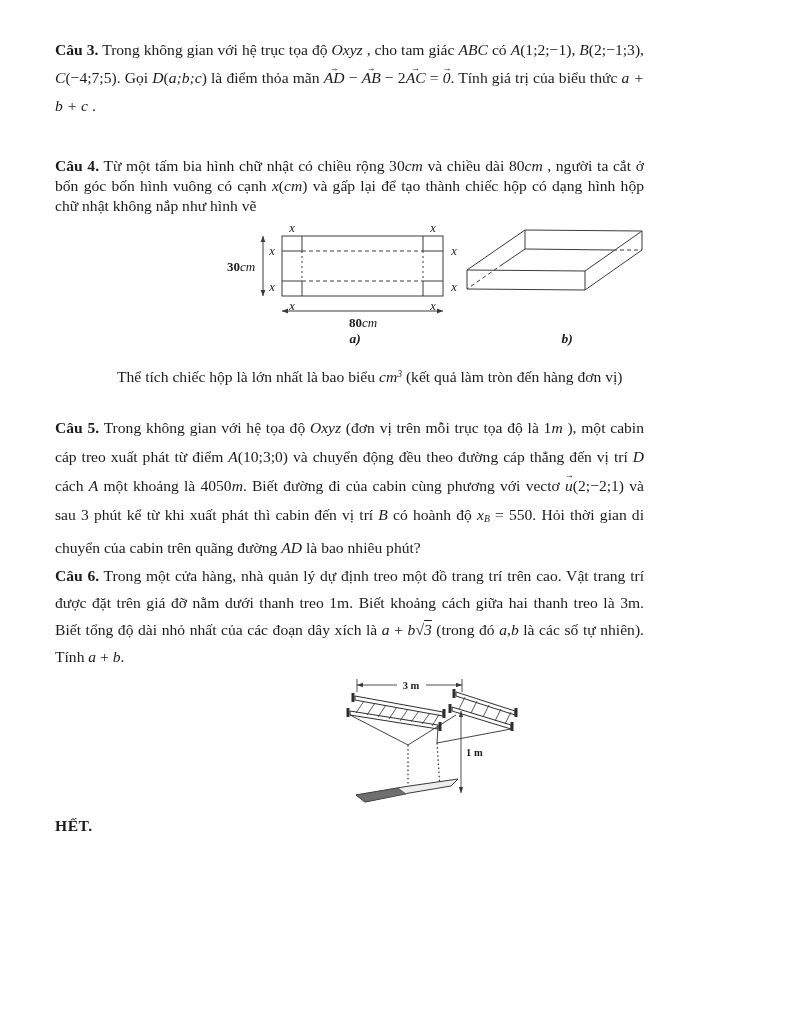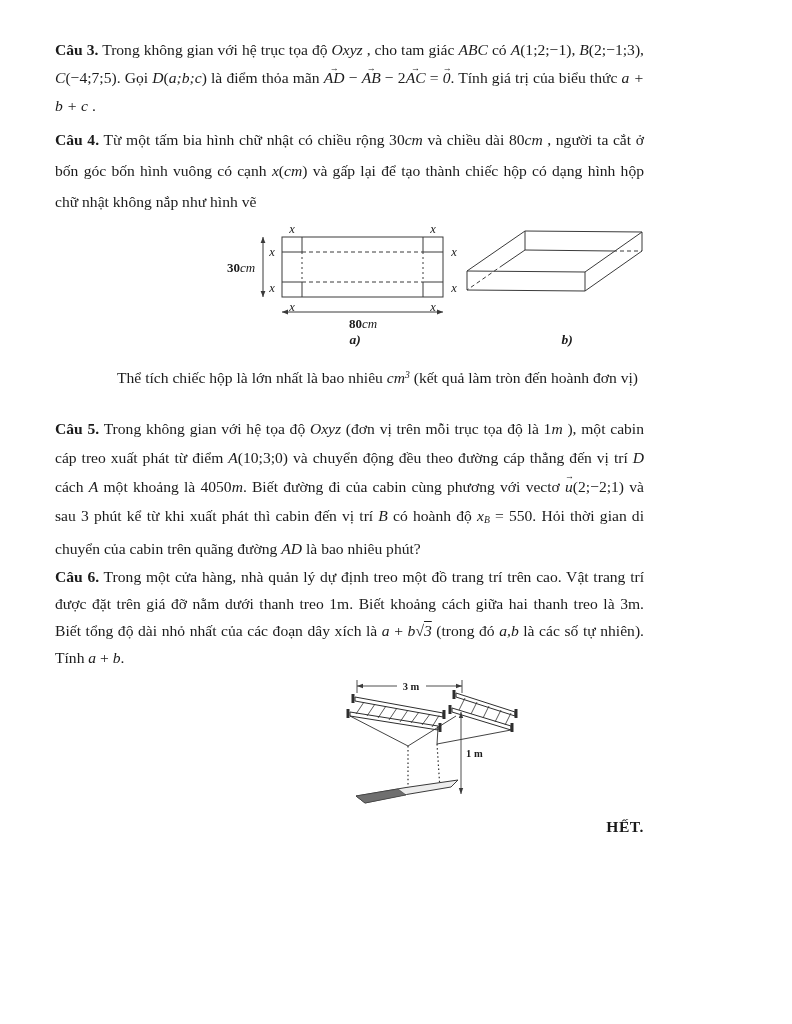--- a/index.html
+++ b/index.html
@@ -5,21 +5,21 @@
   html,body{margin:0;padding:0;background:#e9e9e9;}
   body{width:792px;height:1024px;background:#ffffff;overflow:hidden;}
   .page{
     box-sizing:border-box;width:677px;height:1024px;
     padding:36px 33px 0 55px;
     font-family:"Liberation Serif","DejaVu Serif",serif;
     font-size:15.6px;color:#1b1b1b;background:#ffffff;
   }
   p.q{margin:0;text-align:justify;}
   #q3{line-height:28px;}
-  #q4{margin-top:4px;line-height:31px;}
+  #q4{margin-top:36px;line-height:20px;}
   #volume-note{margin-top:16px;line-height:24px;text-indent:62px;text-align:left;}
   #q5{margin-top:24px;line-height:29px;}
   #q6{line-height:27px;}
   .run-b{font-weight:bold;}
   .run-i{font-style:italic;}
   .run-ov{text-decoration:overline;}
   .run-sup{font-size:0.62em;vertical-align:0.5em;font-style:italic;}
   .run-sub{font-size:0.62em;vertical-align:-0.25em;font-style:italic;}
   .run-vec{font-style:italic;position:relative;display:inline-block;line-height:1;}
   .run-vec::before{
@@ -30,21 +30,21 @@
   #fig1{margin:5px 0 0 160px;}
   #fig2{margin:6px 0 0 285px;font-weight:bold;}
   svg{display:block;}
   svg text{font-family:"Liberation Serif","DejaVu Serif",serif;fill:#1b1b1b;}
   .math-label{font-style:italic;font-size:12.5px;}
   .dim-label{font-size:13px;}
   .dim-num{font-weight:bold;}
   .dim-unit{font-style:italic;}
   .caption{font-size:13.5px;font-style:italic;font-weight:bold;}
   .fig2-label{font-size:10.5px;}
-  #end-marker{margin-top:12px;text-align:right;font-weight:bold;letter-spacing:0.5px;}
+  #end-marker{margin-top:12px;text-align:left;font-weight:bold;letter-spacing:0.5px;}
 </style>
 </head>
 <body>
 
 <div class="page">
 
   <p class="q" id="q3"><span class="run-b">Câu 3.</span><span class=""> Trong không gian với hệ trục tọa độ </span><span class="run-i">Oxyz</span><span class=""> , cho tam giác </span><span class="run-i">ABC</span><span class=""> có </span><span class="run-i">A</span><span class="">(1;2;−1)</span><span class="">, </span><span class="run-i">B</span><span class="">(2;−1;3)</span><span class="">, </span><span class="run-i">C</span><span class="">(−4;7;5)</span><span class="">. Gọi </span><span class="run-i">D</span><span class="">(</span><span class="run-i">a;b;c</span><span class="">)</span><span class=""> là điểm thỏa mãn </span><span class="run-vec">AD</span><span class=""> − </span><span class="run-vec">AB</span><span class=""> − 2</span><span class="run-vec">AC</span><span class=""> = </span><span class="run-vec">0</span><span class="">. Tính giá trị của biểu thức </span><span class="run-i">a + b + c</span><span class=""> .</span></p>
 
   <p class="q" id="q4"><span class="run-b">Câu 4.</span><span class=""> Từ một tấm bia hình chữ nhật có chiều rộng 30</span><span class="run-i">cm</span><span class=""> và chiều dài 80</span><span class="run-i">cm</span><span class=""> , người ta cắt ở bốn góc bốn hình vuông có cạnh </span><span class="run-i">x</span><span class="">(</span><span class="run-i">cm</span><span class="">)</span><span class=""> và gấp lại để tạo thành chiếc hộp có dạng hình hộp chữ nhật không nắp như hình vẽ</span></p>
 
@@ -111,21 +111,21 @@
         <line x1="310" y1="28" x2="288" y2="43"></line>
         <g stroke-dasharray="4,3">
           <line x1="398" y1="29" x2="427" y2="29"></line>
           <line x1="288" y1="43" x2="252" y2="68"></line>
         </g>
       </g>
       <text class="caption" x="352" y="122" text-anchor="middle">b)</text>
     </svg>
   </div>
 
-  <p class="q" id="volume-note"><span class="">Thể tích chiếc hộp là lớn nhất là bao nhiêu </span><span class="run-i">cm</span><span class="run-sup">3</span><span class=""> (kết quả làm tròn đến hoành đơn vị)</span></p>
+  <p class="q" id="volume-note"><span class="">Thể tích chiếc hộp là lớn nhất là bao biểu </span><span class="run-i">cm</span><span class="run-sup">3</span><span class=""> (kết quả làm tròn đến hàng đơn vị)</span></p>
 
   <p class="q" id="q5"><span class="run-b">Câu 5.</span><span class=""> Trong không gian với hệ tọa độ </span><span class="run-i">Oxyz</span><span class=""> (đơn vị trên mỗi trục tọa độ là 1</span><span class="run-i">m</span><span class=""> ), một cabin cáp treo xuất phát từ điểm </span><span class="run-i">A</span><span class="">(10;3;0)</span><span class=""> và chuyển động đều theo đường cáp thẳng đến vị trí </span><span class="run-i">D</span><span class=""> cách </span><span class="run-i">A</span><span class=""> một khoảng là 4050</span><span class="run-i">m</span><span class="">. Biết đường đi của cabin cùng phương với vectơ </span><span class="run-vec">u</span><span class="">(2;−2;1)</span><span class=""> và sau 3 phút kể từ khi xuất phát thì cabin đến vị trí </span><span class="run-i">B</span><span class=""> có hoành độ </span><span class="run-i">x</span><span class="run-sub">B</span><span class=""> = 550. Hỏi thời gian di chuyển của cabin trên quãng đường </span><span class="run-i">AD</span><span class=""> là bao nhiêu phút?</span></p>
 
   <p class="q" id="q6"><span class="run-b">Câu 6.</span><span class=""> Trong một cửa hàng, nhà quản lý dự định treo một đồ trang trí trên cao. Vật trang trí được đặt trên giá đỡ nằm dưới thanh treo 1m. Biết khoảng cách giữa hai thanh treo là 3m. Biết tổng độ dài nhỏ nhất của các đoạn dây xích là </span><span class="run-i">a</span><span class=""> + </span><span class="run-i">b</span><span class="run-i">√</span><span class="run-i run-ov">3</span><span class=""> (trong đó </span><span class="run-i">a,b</span><span class=""> là các số tự nhiên). Tính </span><span class="run-i">a</span><span class=""> + </span><span class="run-i">b</span><span class="">.</span></p>
 
   <div class="fig" id="fig2">
     <svg width="185" height="129" viewBox="0 0 185 129">
 
       <g stroke="#3a3a3a" stroke-width="0.9">
         <line x1="17" y1="9" x2="57" y2="9"></line>

